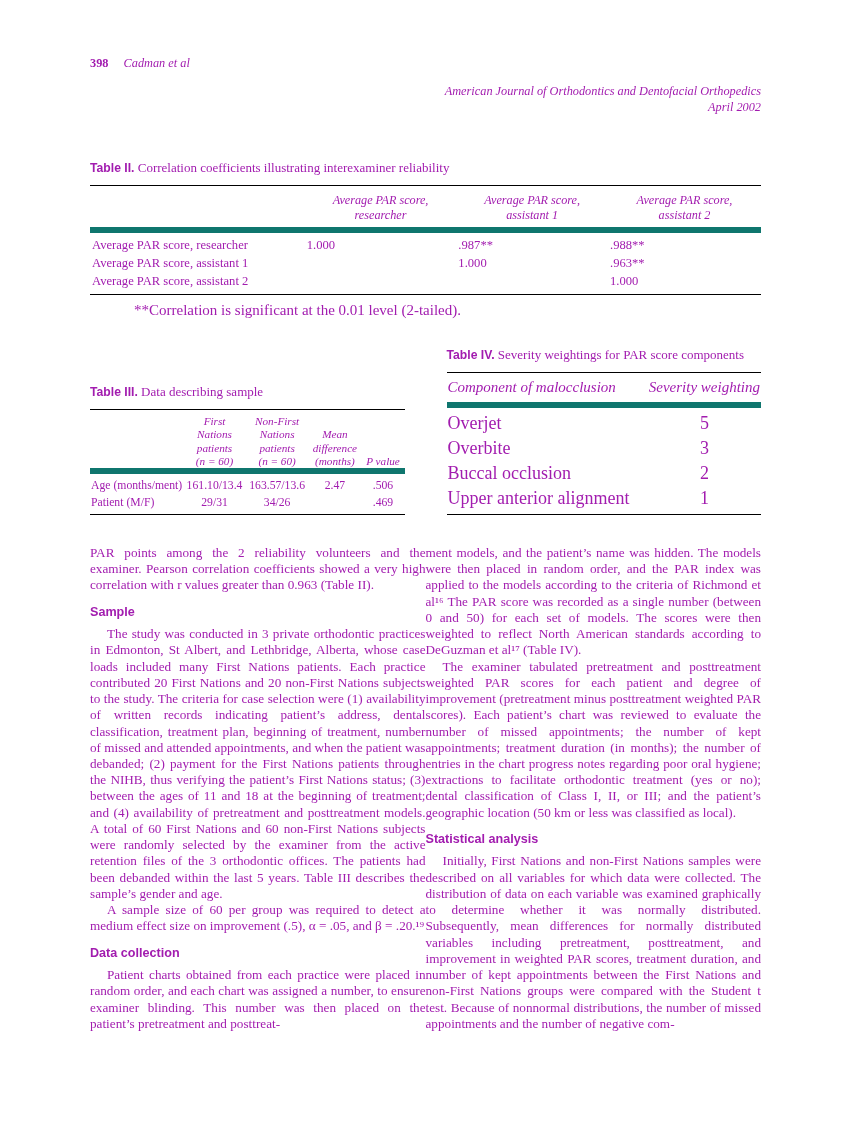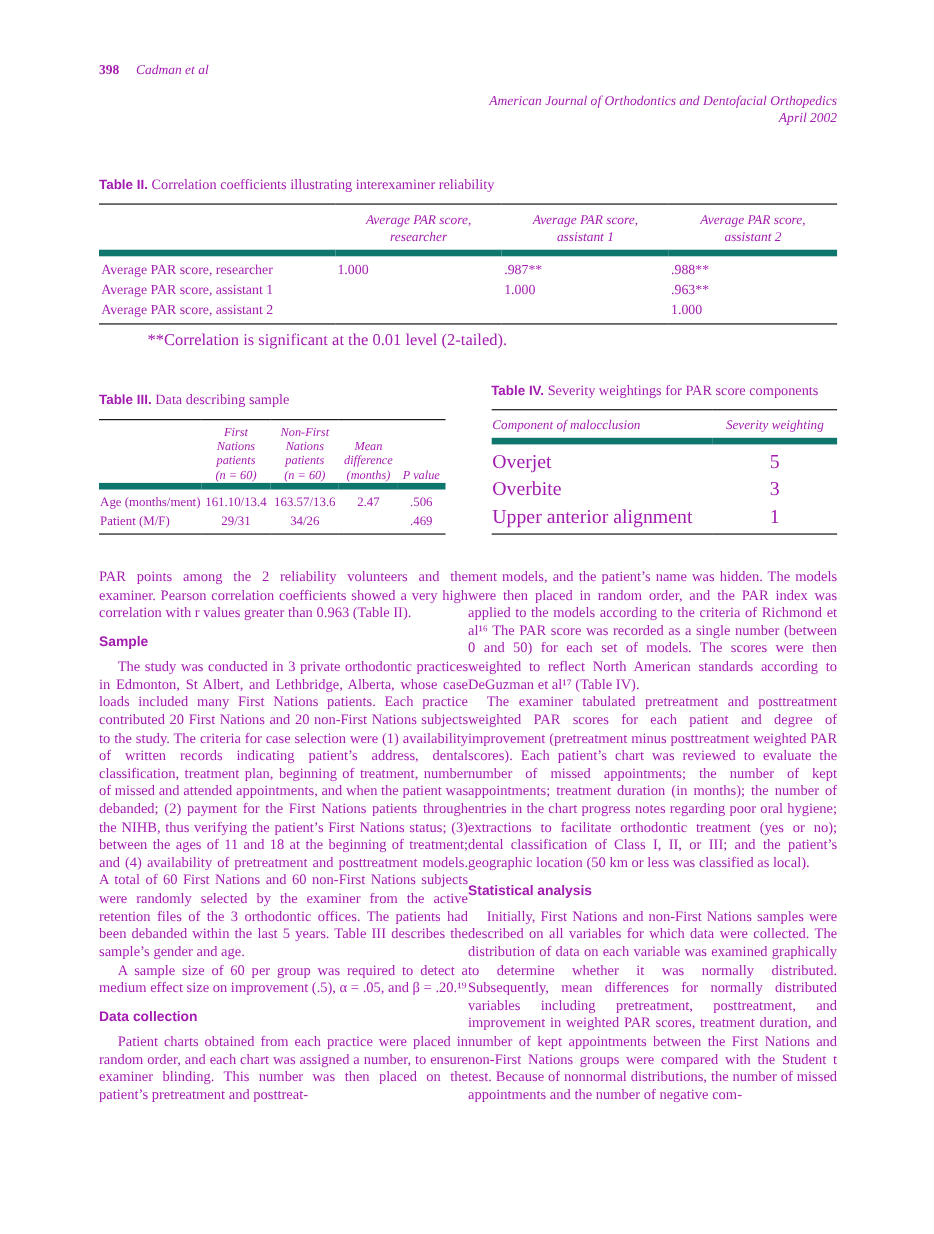--- a/index.html
+++ b/index.html
@@ -45,21 +45,21 @@
   .tables-row > section { flex: 1; min-width: 0; }
 
   
   .t3 thead th { font-size: 11.2px; padding: 5px 1px 0; }
   .t3 tbody td { font-size: 11.7px; text-align: center; white-space: nowrap; padding: 2px 1px; }
   .t3 thead th:first-child, .t3 tbody td:first-child { text-align: left; }
   .t3 tbody tr:first-child td { padding-top: 5px; }
   .t3 tbody tr:last-child td { padding-bottom: 5px; }
 
   
-  .t4 thead th { font-size: 12px; padding: 6px 1px 5px; }
+  .t4 thead th { font-size: 15px; padding: 6px 1px 5px; }
   .t4 thead th:first-child { text-align: left; }
   .t4 thead th:last-child { text-align: center; }
   .t4 tbody td { font-size: 18px; padding: 2px 1px; }
   .t4 tbody td:first-child { text-align: left; }
   .t4 tbody td:last-child { text-align: center; }
   .t4 tbody tr:first-child td { padding-top: 5px; }
   .t4 tbody tr:last-child td { padding-bottom: 5px; }
 
   
   .columns { display: flex; margin-top: 30px; }
@@ -204,20 +204,24 @@
         <tbody>
           <tr>
             <td>Overjet</td>
             <td>5</td>
           </tr>
           <tr>
             <td>Overbite</td>
             <td>3</td>
           </tr>
           <tr>
+            <td>Buccal occlusion</td>
+            <td>2</td>
+          </tr>
+          <tr>
             <td>Upper anterior alignment</td>
             <td>1</td>
           </tr>
         </tbody>
       </table>
     </section>
 
   </div>
 
   <main class="columns">

